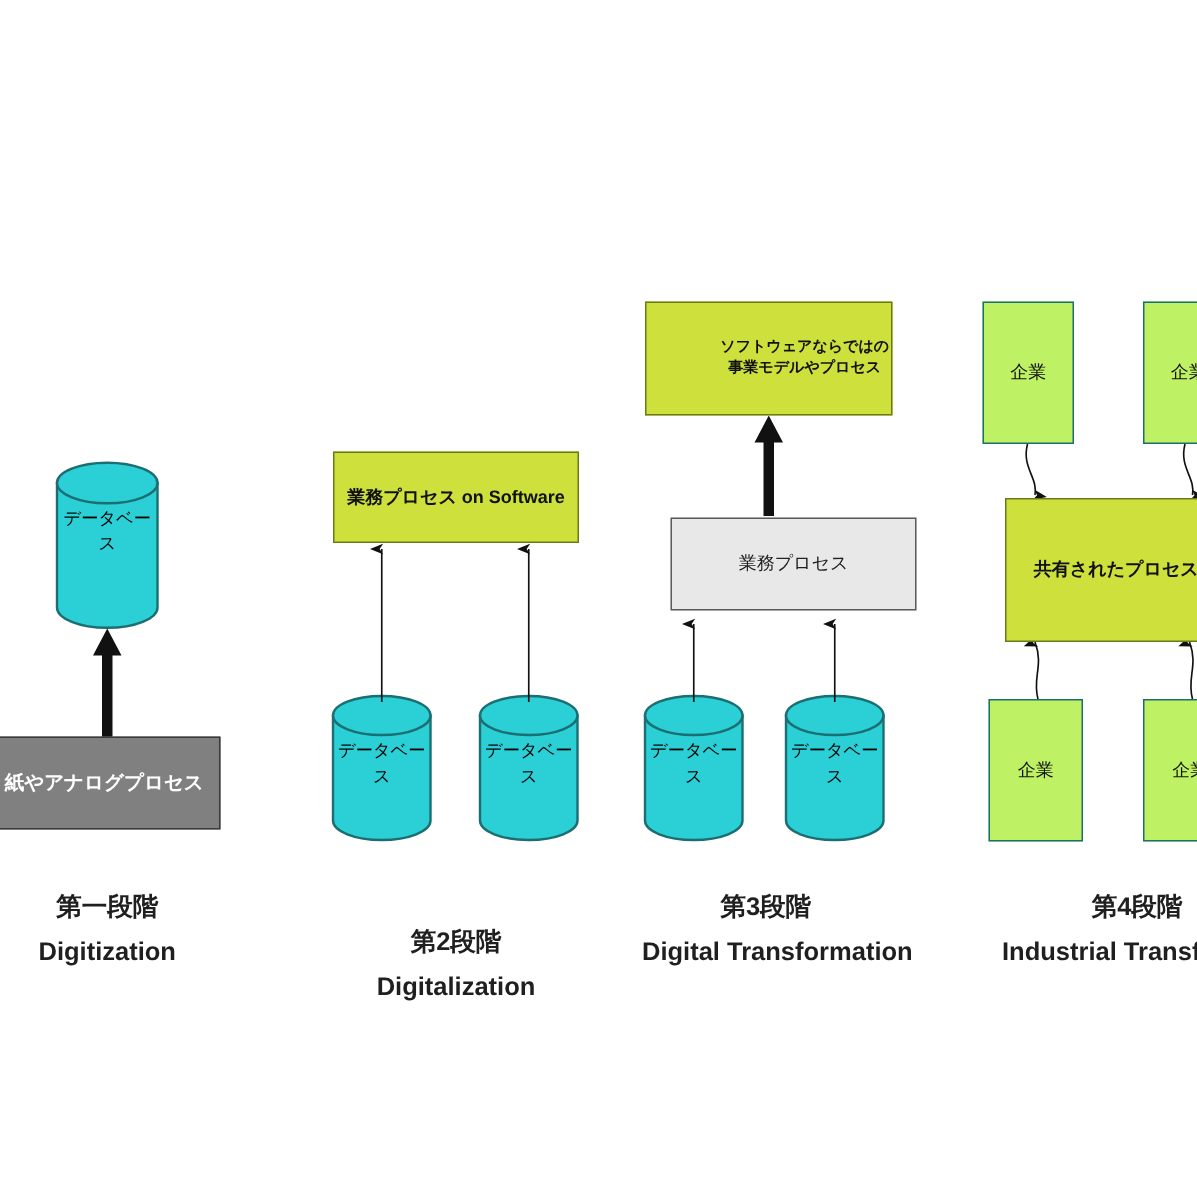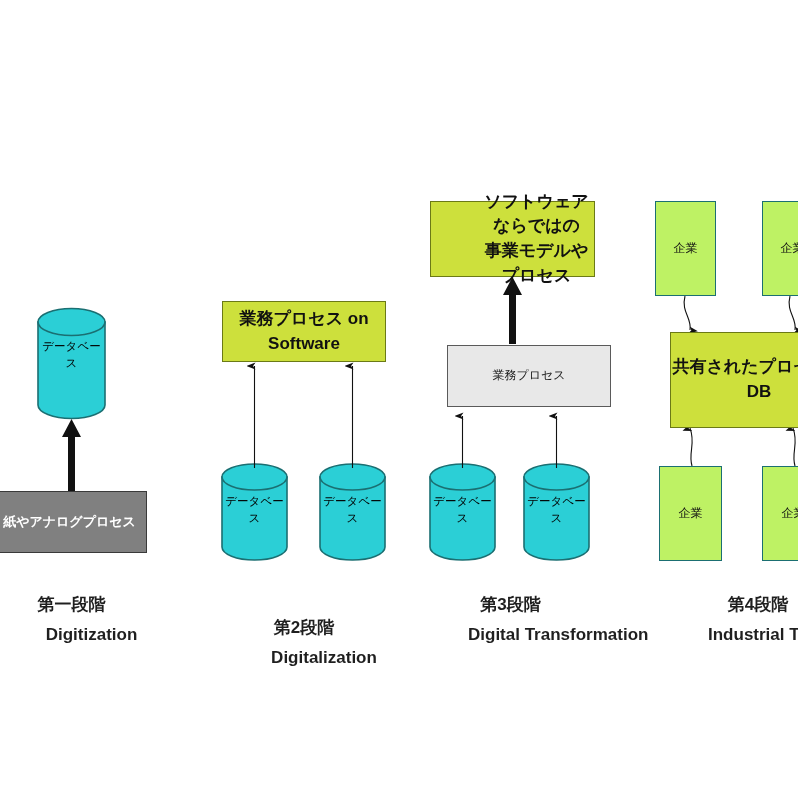--- a/index.html
+++ b/index.html
@@ -31,24 +31,24 @@
     align-items: center;
     justify-content: center;
     text-align: center;
     line-height: 1.45;
   }
   .box-green {
     background: #cde03c;
     border: 1.5px solid #6b7a16;
     color: #111111;
     font-weight: bold;
-    font-size: 17px;
+    font-size: 12px;
   }
   .box-green-sm {
-    font-size: 17px;
+    font-size: 10px;
     padding-left: 48px;
   }
   .box-gray-dark {
     background: #808080;
     border: 1.5px solid #3a3a3a;
     color: #ffffff;
     font-weight: bold;
     font-size: 13px;
   }
   .box-gray-light {
@@ -66,21 +66,21 @@
   .stage-label {
     position: absolute;
     text-align: center;
     color: #1f1f1f;
     font-size: 17px;
     line-height: 1.75;
     white-space: nowrap;
     font-weight: bold;
   }
   .stage-label .ja { display: block; }
-  .stage-label .en { display: block; margin-left: 40px; }
+  .stage-label .en { display: block; }
 </style>
 </head>
 <body>
 
 <div id="canvas">
 
   <svg class="svg-layer" viewBox="0 0 798 798" xmlns="http://www.w3.org/2000/svg">
     <defs>
       <marker id="thinArrow" markerWidth="9" markerHeight="9" refX="4.5" refY="8" orient="auto" markerUnits="userSpaceOnUse">
         <path d="M4.5,0 L8,9 L4.5,6.6 L1,9 Z" fill="#111111"></path>

